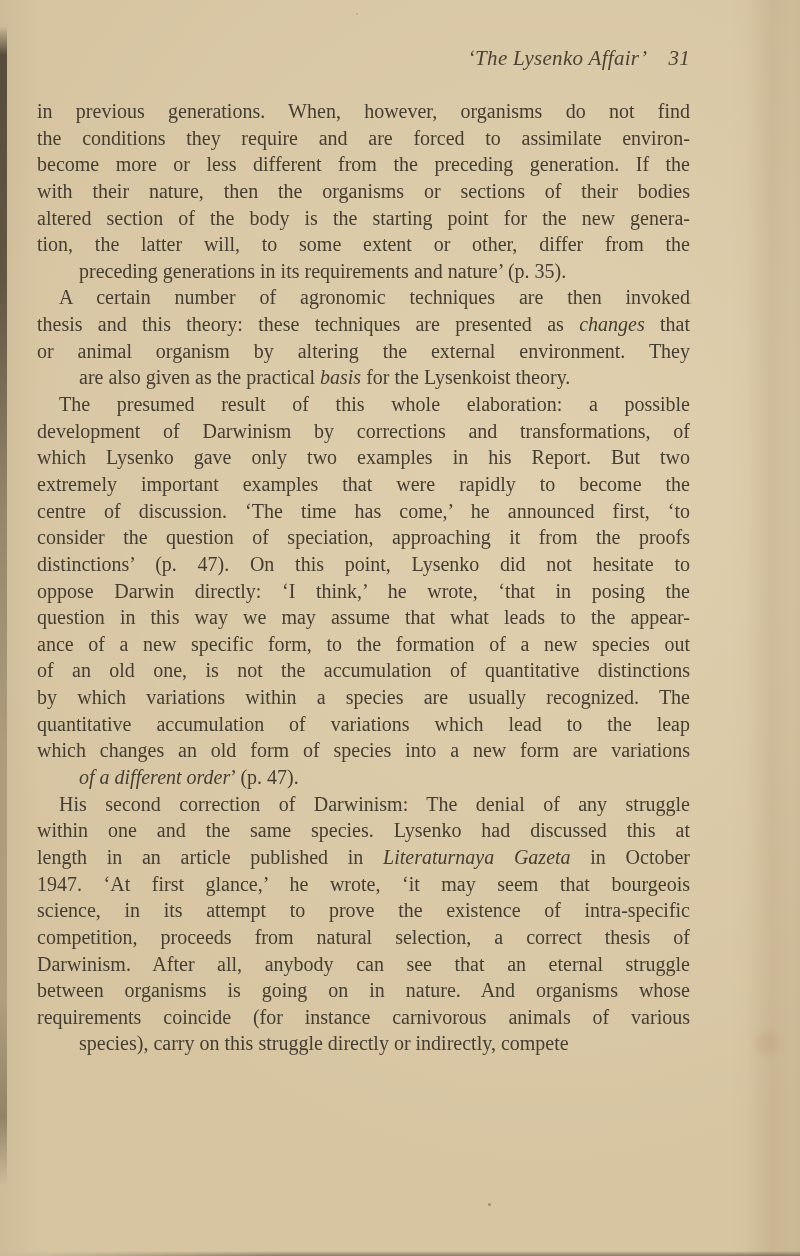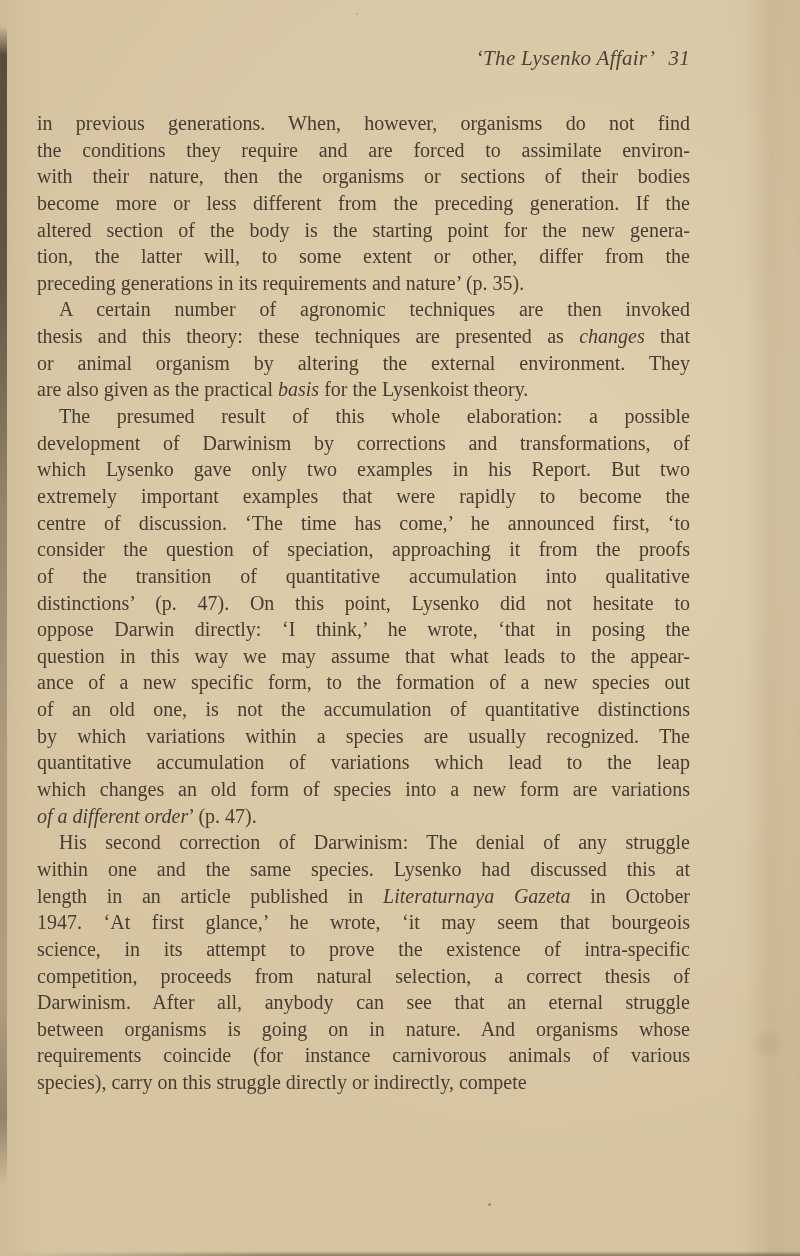--- a/index.html
+++ b/index.html
@@ -47,35 +47,35 @@
              border-radius:50%; background: rgba(170,105,80,0.12); filter: blur(3px); }
 
   .running-head {
     position:absolute; left:37px; top:46px; width:653px;
     text-align:right;
     font-style: italic;
     font-size: 21px;
     color: #4a4336;
     letter-spacing: 0.3px;
   }
-  .running-head .pageno { display:inline-block; margin-left:13px;font-style:italic; }
+  .running-head .pageno { display:inline-block; margin-left:21px;font-style:italic; }
 
   .page-body {
-    position:absolute; left:37px; top:110px; width:653px;
+    position:absolute; left:37px; top:98px; width:653px;
     font-size: 20px;
     color: var(--ink, #443d31);
   }
   .line {
     height: 26.65px;
     line-height: 26.65px;
     text-align: justify;
     text-align-last: justify;
     white-space: nowrap;
   }
-  .line.last { text-align-last: left; }
+  .line.last { text-align-last: left; margin-left: 42px; }
   .line.indent { text-indent: 22px; }
   .line em { font-style: italic; }
 </style>
 </head>
 <body>
 
 <div class="scan">
   <div class="left-edge"></div>
   <div class="right-shade"></div>
   <div class="bottom-edge"></div>
@@ -85,40 +85,39 @@
   <div class="smudge"></div>
 
   <div class="running-head">
     <span>‘The Lysenko Affair’</span><span class="pageno">31</span>
   </div>
 
   <div class="page-body">
       <div class="paragraph">
         <div class="line"><span>in previous generations. When, however, organisms do not find</span></div>
         <div class="line"><span>the conditions they require and are forced to assimilate environ-</span></div>
+        <div class="line"><span>become more or less different from the preceding generation. If the</span></div>
         <div class="line"><span>with their nature, then the organisms or sections of their bodies</span></div>
-        <div class="line"><span>become more or less different from the preceding generation. If the</span></div>
         <div class="line"><span>altered section of the body is the starting point for the new genera-</span></div>
         <div class="line"><span>tion, the latter will, to some extent or other, differ from the</span></div>
         <div class="line last"><span>preceding generations in its requirements and nature’ (p. 35).</span></div>
       </div>
       <div class="paragraph">
         <div class="line indent"><span>A certain number of agronomic techniques are then invoked</span></div>
         <div class="line"><span>thesis and this theory: these techniques are presented as </span><em>changes</em><span> that</span></div>
         <div class="line"><span>or animal organism by altering the external environment. They</span></div>
         <div class="line last"><span>are also given as the practical </span><em>basis</em><span> for the Lysenkoist theory.</span></div>
       </div>
       <div class="paragraph">
         <div class="line indent"><span>The presumed result of this whole elaboration: a possible</span></div>
         <div class="line"><span>development of Darwinism by corrections and transformations, of</span></div>
         <div class="line"><span>which Lysenko gave only two examples in his Report. But two</span></div>
         <div class="line"><span>extremely important examples that were rapidly to become the</span></div>
         <div class="line"><span>centre of discussion. ‘The time has come,’ he announced first, ‘to</span></div>
         <div class="line"><span>consider the question of speciation, approaching it from the proofs</span></div>
-        <div class="line"><span>of the transition of quantitative accumulation into qualitative</span></div>
         <div class="line"><span>distinctions’ (p. 47). On this point, Lysenko did not hesitate to</span></div>
         <div class="line"><span>oppose Darwin directly: ‘I think,’ he wrote, ‘that in posing the</span></div>
         <div class="line"><span>question in this way we may assume that what leads to the appear-</span></div>
         <div class="line"><span>ance of a new specific form, to the formation of a new species out</span></div>
         <div class="line"><span>of an old one, is not the accumulation of quantitative distinctions</span></div>
         <div class="line"><span>by which variations within a species are usually recognized. The</span></div>
         <div class="line"><span>quantitative accumulation of variations which lead to the leap</span></div>
         <div class="line"><span>which changes an old form of species into a new form are variations</span></div>
         <div class="line last"><em>of a different order</em><span>’ (p. 47).</span></div>
       </div>

